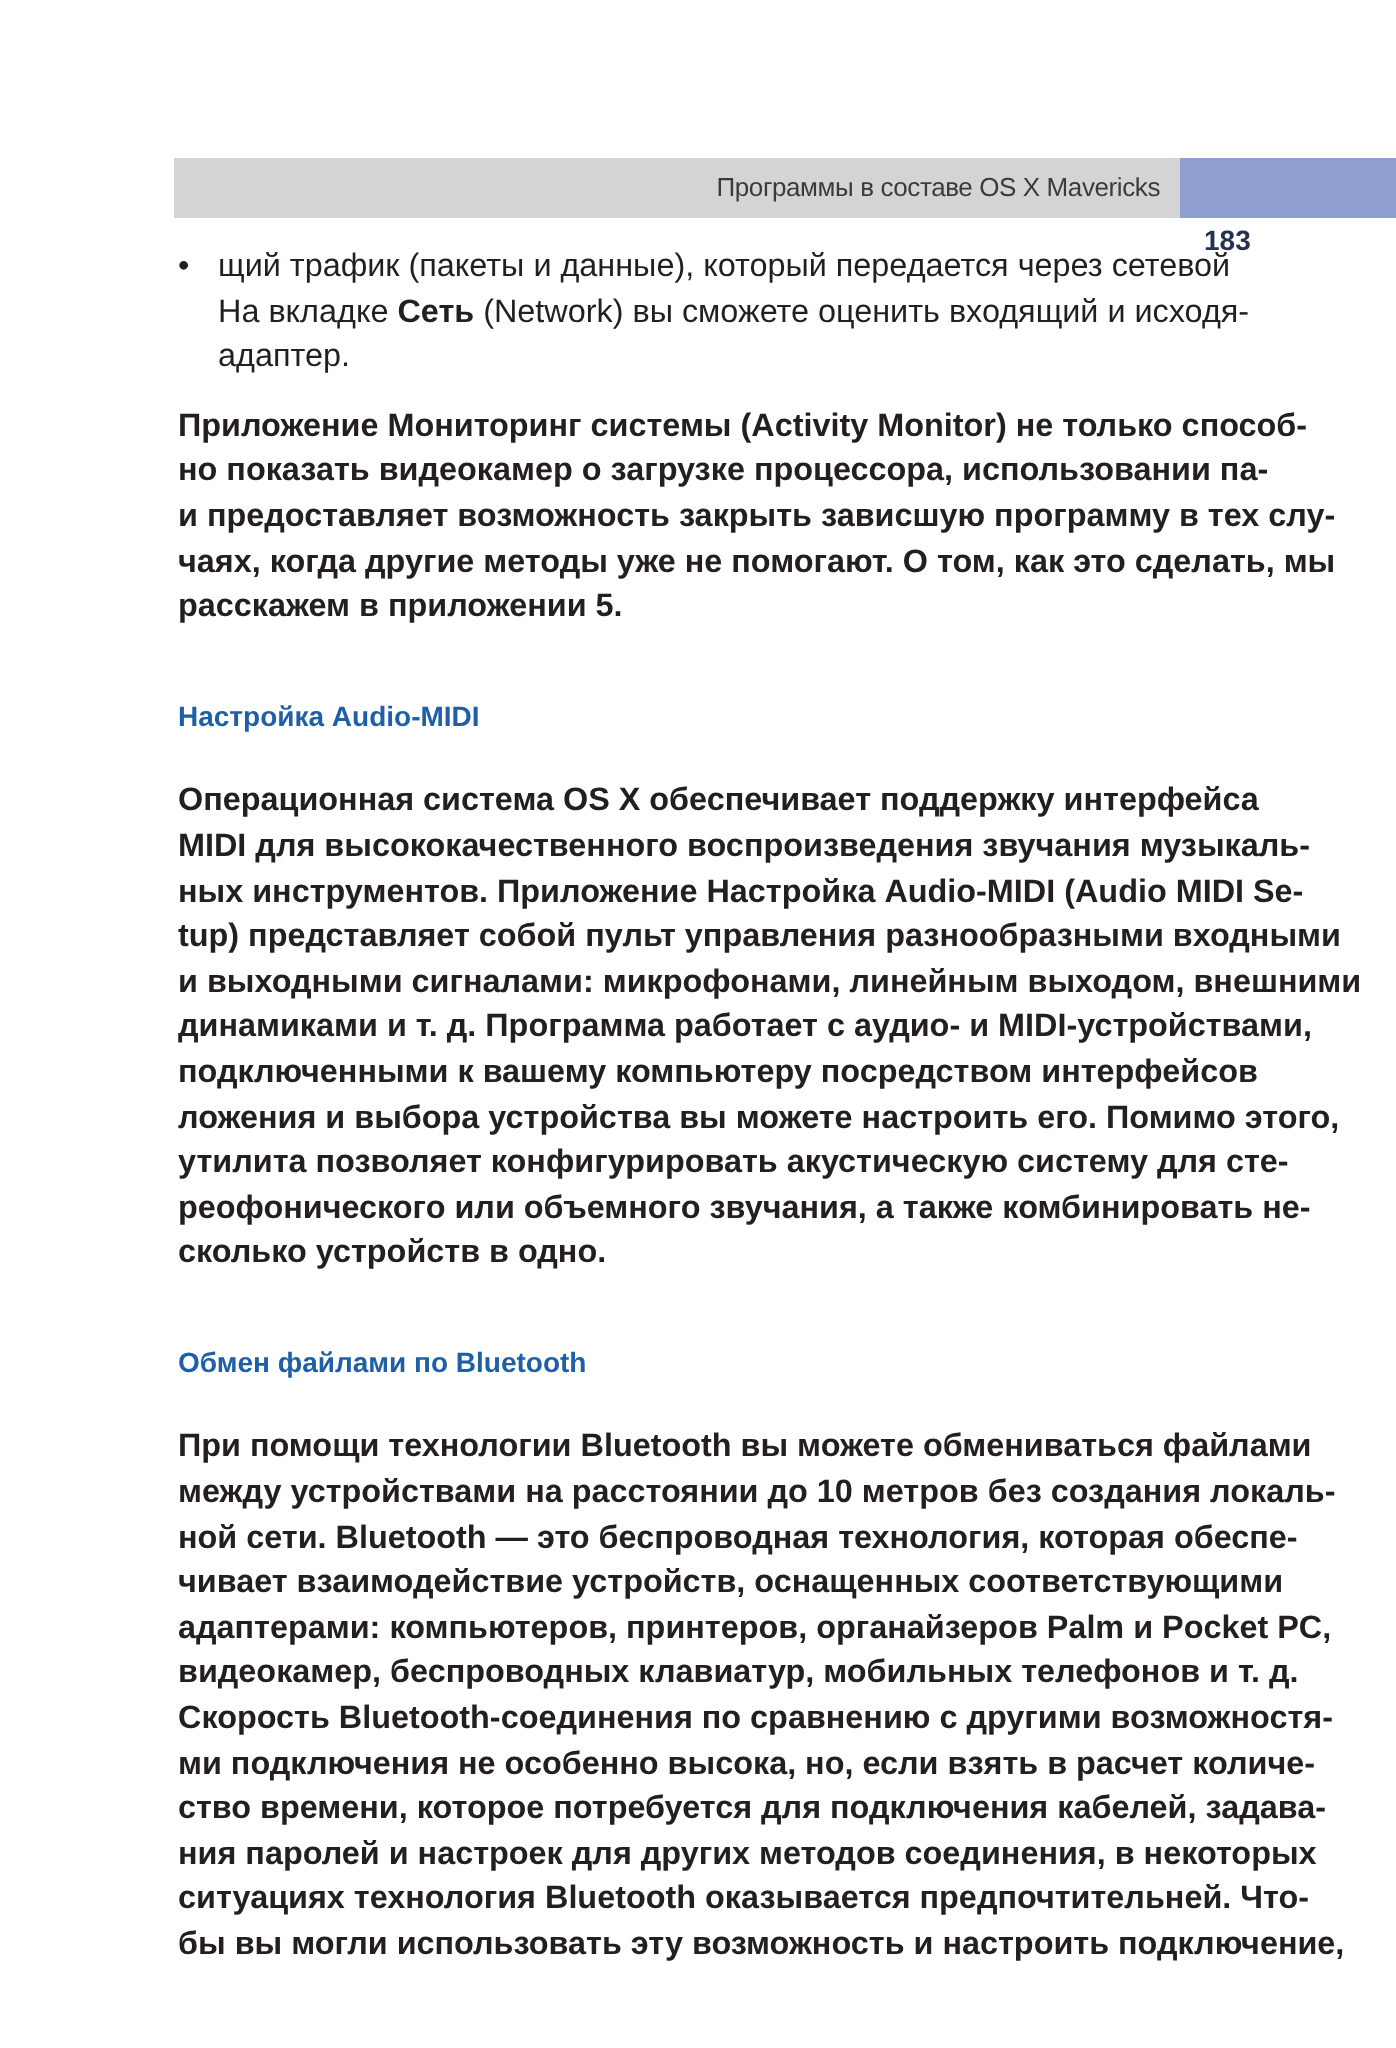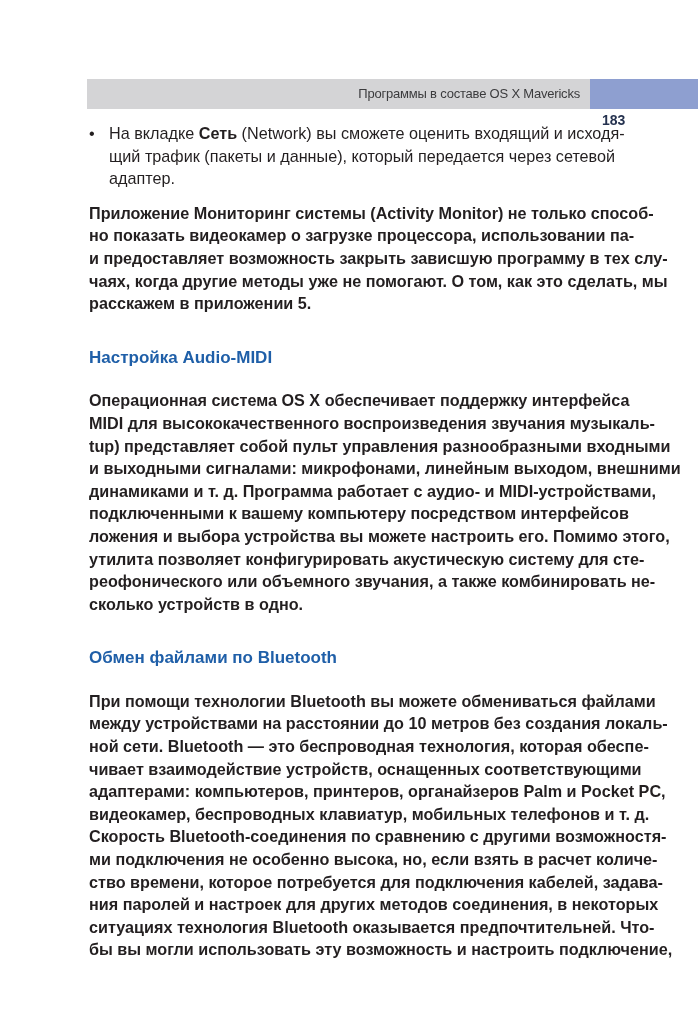--- a/index.html
+++ b/index.html
@@ -26,58 +26,59 @@
     }
     .content {
       position: absolute; left: 89px; top: 122px; width: 526px;
       font-family: "Liberation Sans", sans-serif; font-size: 16.2px; line-height: 22.6px;
       text-align: justify;
     }
     .bullet-item { position: relative; padding-left: 20px; margin: 0 0 12px 0; }
     .bullet-dot { position: absolute; left: 0; top: 0; }
     .para { margin-bottom: 0; font-weight: bold; }
     .section-heading {
-      font-family: "Liberation Sans", sans-serif; font-weight: bold; font-size: 17px;
+      font-family: "Liberation Sans", sans-serif; font-weight: bold; font-size: 14px;
       color: #1f5fa8; margin: 0; text-align: left;
     }
     .line { display: block; text-align: justify; text-align-last: justify; white-space: nowrap; }
     .line.last { text-align-last: left; }
   </style>
 </head>
 <body>
 
 <div class="header-bar">
   <span class="header-title">Программы в составе OS X Mavericks</span>
 </div>
 <div class="page-num-box">
   <span class="page-num">183</span>
 </div>
 
 <div class="content">
 
   <div class="bullet-item">
     <span class="bullet-dot">•</span>
+    <span class="line">щий трафик (пакеты и данные), который передается через сетевой</span>
     <span class="line"><span>На вкладке </span><b>Сеть</b><span> (Network) вы сможете оценить входящий и исходя-</span></span>
-    <span class="line">щий трафик (пакеты и данные), который передается через сетевой</span>
     <span class="line last">адаптер.</span>
   </div>
 
   <div class="para" style="margin-top:10px;">
     <span class="line">Приложение Мониторинг системы (Activity Monitor) не только способ-</span>
     <span class="line">но показать видеокамер о загрузке процессора, использовании па-</span>
     <span class="line">и предоставляет возможность закрыть зависшую программу в тех слу-</span>
     <span class="line">чаях, когда другие методы уже не помогают. О том, как это сделать, мы</span>
     <span class="line last">расскажем в приложении 5.</span>
   </div>
 
   <h2 class="section-heading" style="margin-top:32px;">Настройка Audio-MIDI</h2>
 
   <div class="para" style="margin-top:20px;">
     <span class="line">Операционная система OS X обеспечивает поддержку интерфейса</span>
     <span class="line">MIDI для высококачественного воспроизведения звучания музыкаль-</span>
+    <span class="line">ных инструментов. Приложение Настройка Audio-MIDI (Audio MIDI Se-</span>
     <span class="line">tup) представляет собой пульт управления разнообразными входными</span>
     <span class="line">и выходными сигналами: микрофонами, линейным выходом, внешними</span>
     <span class="line">динамиками и т. д. Программа работает с аудио- и MIDI-устройствами,</span>
     <span class="line">подключенными к вашему компьютеру посредством интерфейсов</span>
     <span class="line">ложения и выбора устройства вы можете настроить его. Помимо этого,</span>
     <span class="line">утилита позволяет конфигурировать акустическую систему для сте-</span>
     <span class="line">реофонического или объемного звучания, а также комбинировать не-</span>
     <span class="line last">сколько устройств в одно.</span>
   </div>
 

